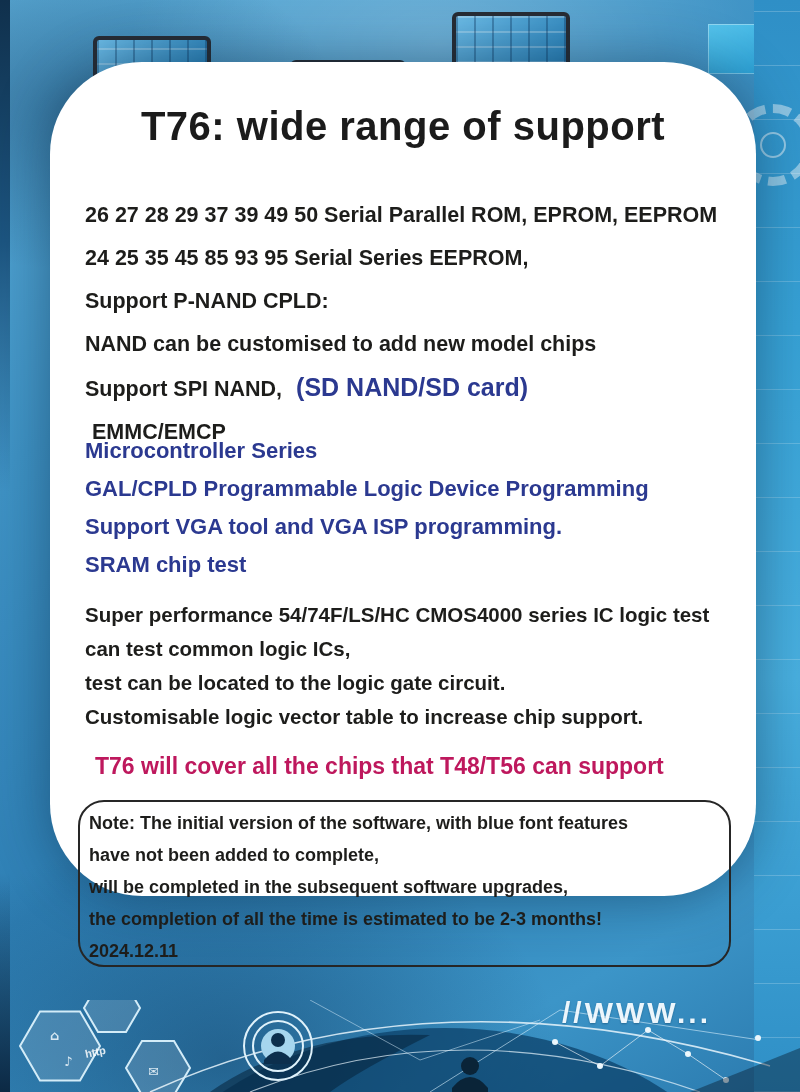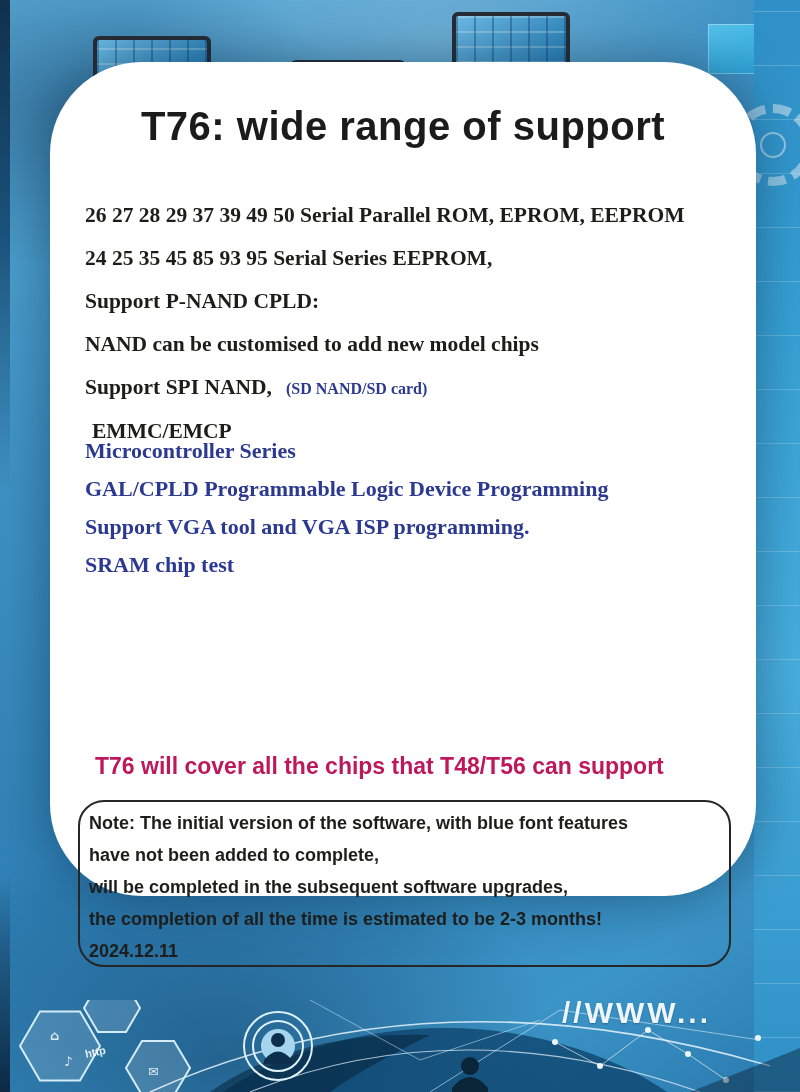--- a/index.html
+++ b/index.html
@@ -39,24 +39,24 @@
     border:2px solid rgba(255,255,255,.6);border-radius:50%;}
   .bottom-art{position:absolute;left:0;top:1000px;width:800px;height:92px;}
   .www{position:absolute;left:562px;top:996px;color:#f4fbff;font-size:30px;
     letter-spacing:3px;opacity:.96;text-shadow:0 1px 2px rgba(10,50,80,.4);}
   
   .card{position:absolute;left:50px;top:62px;width:706px;height:834px;background:#ffffff;
     border-radius:92px;box-shadow:0 0 55px rgba(8,35,60,.45);}
   .title{position:absolute;left:0;top:42px;width:100%;text-align:center;
     font-size:40px;line-height:44px;color:#1b1b1b;letter-spacing:.5px;}
   .blk{position:absolute;left:35px;white-space:nowrap;color:#1d1d1b;}
-  .blk .line{white-space:nowrap;font-family:Liberation Serif, serif;}
+  .blk .line{white-space:nowrap;}
   .blk1{top:132px;font-size:21.5px;line-height:43px;}
   .blue-txt{color:#2b3990;}
-  .spi-blue{font-size:16px;margin-left:14px;}
+  .spi-blue{font-size:25px;margin-left:14px;}
   .emmc{padding-left:7px;}
   .blk-blue{top:370px;font-size:22px;line-height:38px;color:#2b3990;}
   .blk2{top:536px;font-size:20.5px;line-height:34px;}
   .cover{position:absolute;left:45px;top:690px;font-size:23px;line-height:28px;
     color:#be185d;white-space:nowrap;}
   .note{position:absolute;left:28px;top:738px;width:653px;height:167px;box-sizing:border-box;
     border:2px solid #262626;border-radius:26px;padding:5px 0 0 9px;
     font-size:18px;line-height:32px;color:#1d1d1b;}
   .note .line{white-space:nowrap;}
 </style>
@@ -141,20 +141,26 @@
       <div class="line emmc">EMMC/EMCP</div>
     </div>
 
     <div class="blk blk-blue">
       <div class="line">Microcontroller Series</div>
       <div class="line">GAL/CPLD Programmable Logic Device Programming</div>
       <div class="line">Support VGA tool and VGA ISP programming.</div>
       <div class="line">SRAM chip test</div>
     </div>
 
+    <div class="blk blk2">
+      <div class="line">Super performance 54/74F/LS/HC CMOS4000 series IC logic test</div>
+      <div class="line">can test common logic ICs,</div>
+      <div class="line">test can be located to the logic gate circuit.</div>
+      <div class="line">Customisable logic vector table to increase chip support.</div>
+    </div>
 
     <div class="cover">T76 will cover all the chips that T48/T56 can support</div>
 
     <div class="note">
       <div class="line">Note: The initial version of the software, with blue font features</div>
       <div class="line">have not been added to complete,</div>
       <div class="line">will be completed in the subsequent software upgrades,</div>
       <div class="line">the completion of all the time is estimated to be 2-3 months!</div>
       <div class="line">2024.12.11</div>
     </div>

